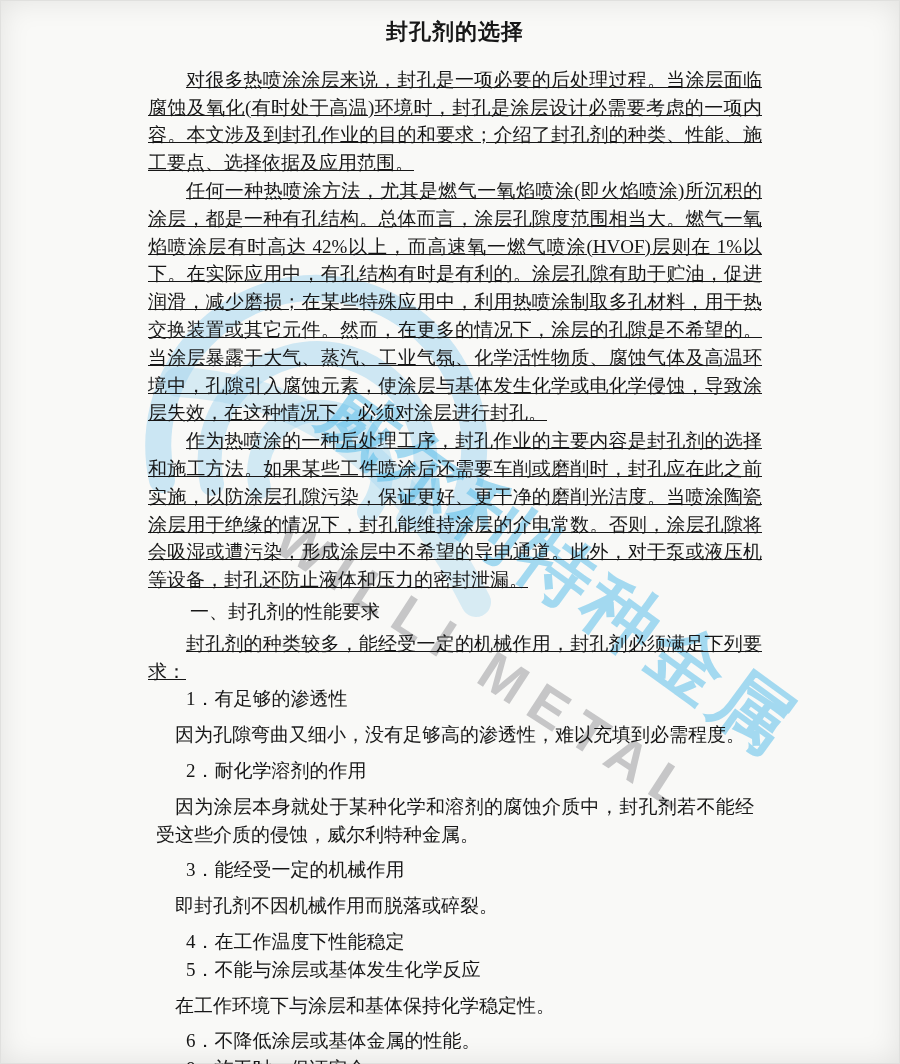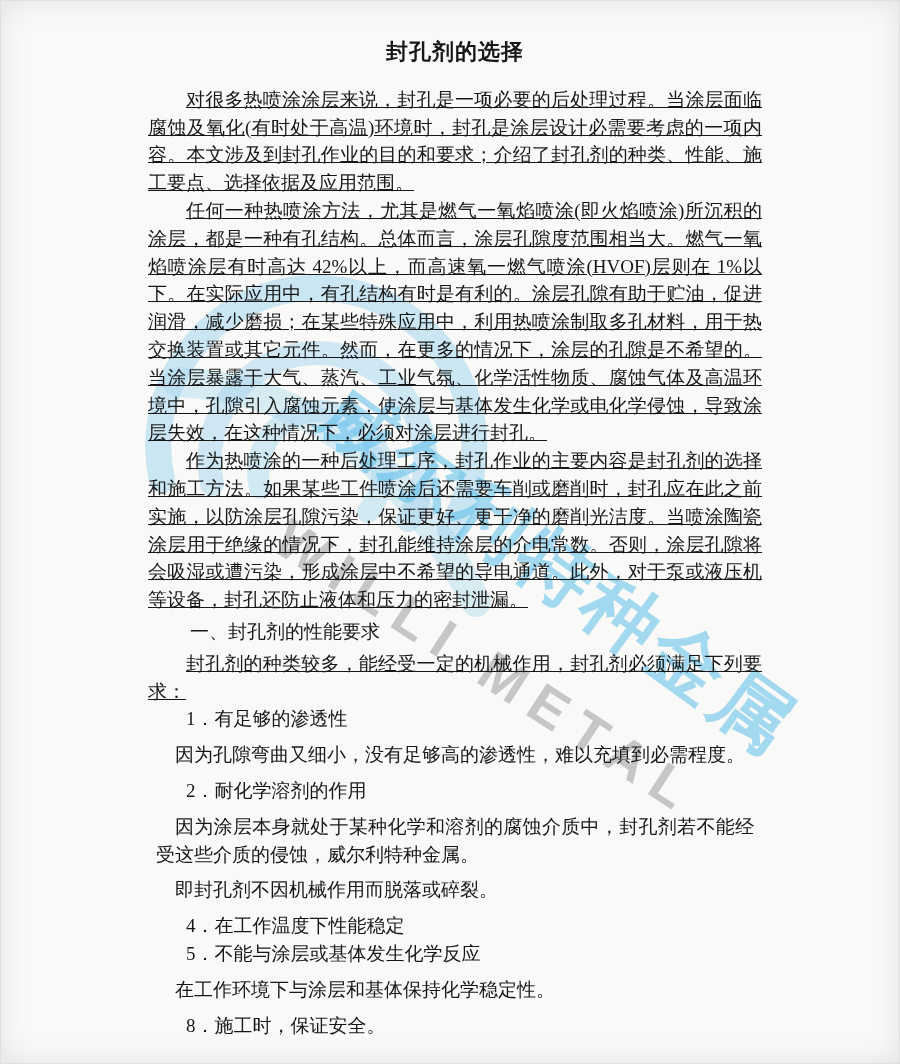--- a/index.html
+++ b/index.html
@@ -60,21 +60,21 @@
     box-sizing:border-box;
     width:900px;
     padding:14px 138px 0 148px;
     font-size:19px;
     line-height:27.8px;
   }
   .doc-title{
     font-size:22px;
     font-weight:bold;
     text-align:center;
-    margin:24px 0 20px 0;
+    margin:4px 0 20px 0;
     letter-spacing:1px;
   }
   .para{
     margin:0;
     text-indent:2em;
     text-align:justify;
     text-justify:inter-ideograph;
     text-decoration:underline;
   }
   .section-heading{
@@ -120,23 +120,25 @@
 
     <p class="section-heading">一、封孔剂的性能要求</p>
     <p class="para">封孔剂的种类较多，能经受一定的机械作用，封孔剂必须满足下列要求：</p>
 
     <p class="item-label">1．有足够的渗透性</p>
     <p class="item-desc">因为孔隙弯曲又细小，没有足够高的渗透性，难以充填到必需程度。</p>
 
     <p class="item-label">2．耐化学溶剂的作用</p>
     <p class="item-desc">因为涂层本身就处于某种化学和溶剂的腐蚀介质中，封孔剂若不能经受这些介质的侵蚀，威尔利特种金属。</p>
 
+    <p class="item-label">3．能经受一定的机械作用</p>
     <p class="item-desc">即封孔剂不因机械作用而脱落或碎裂。</p>
 
     <p class="item-label">4．在工作温度下性能稳定</p>
 
     <p class="item-label">5．不能与涂层或基体发生化学反应</p>
     <p class="item-desc">在工作环境下与涂层和基体保持化学稳定性。</p>
 
+    <p class="item-label">6．不降低涂层或基体金属的性能。</p>
     <p class="item-label">8．施工时，保证安全。</p>
   </div>
 
 </div>
 
 </body></html>

